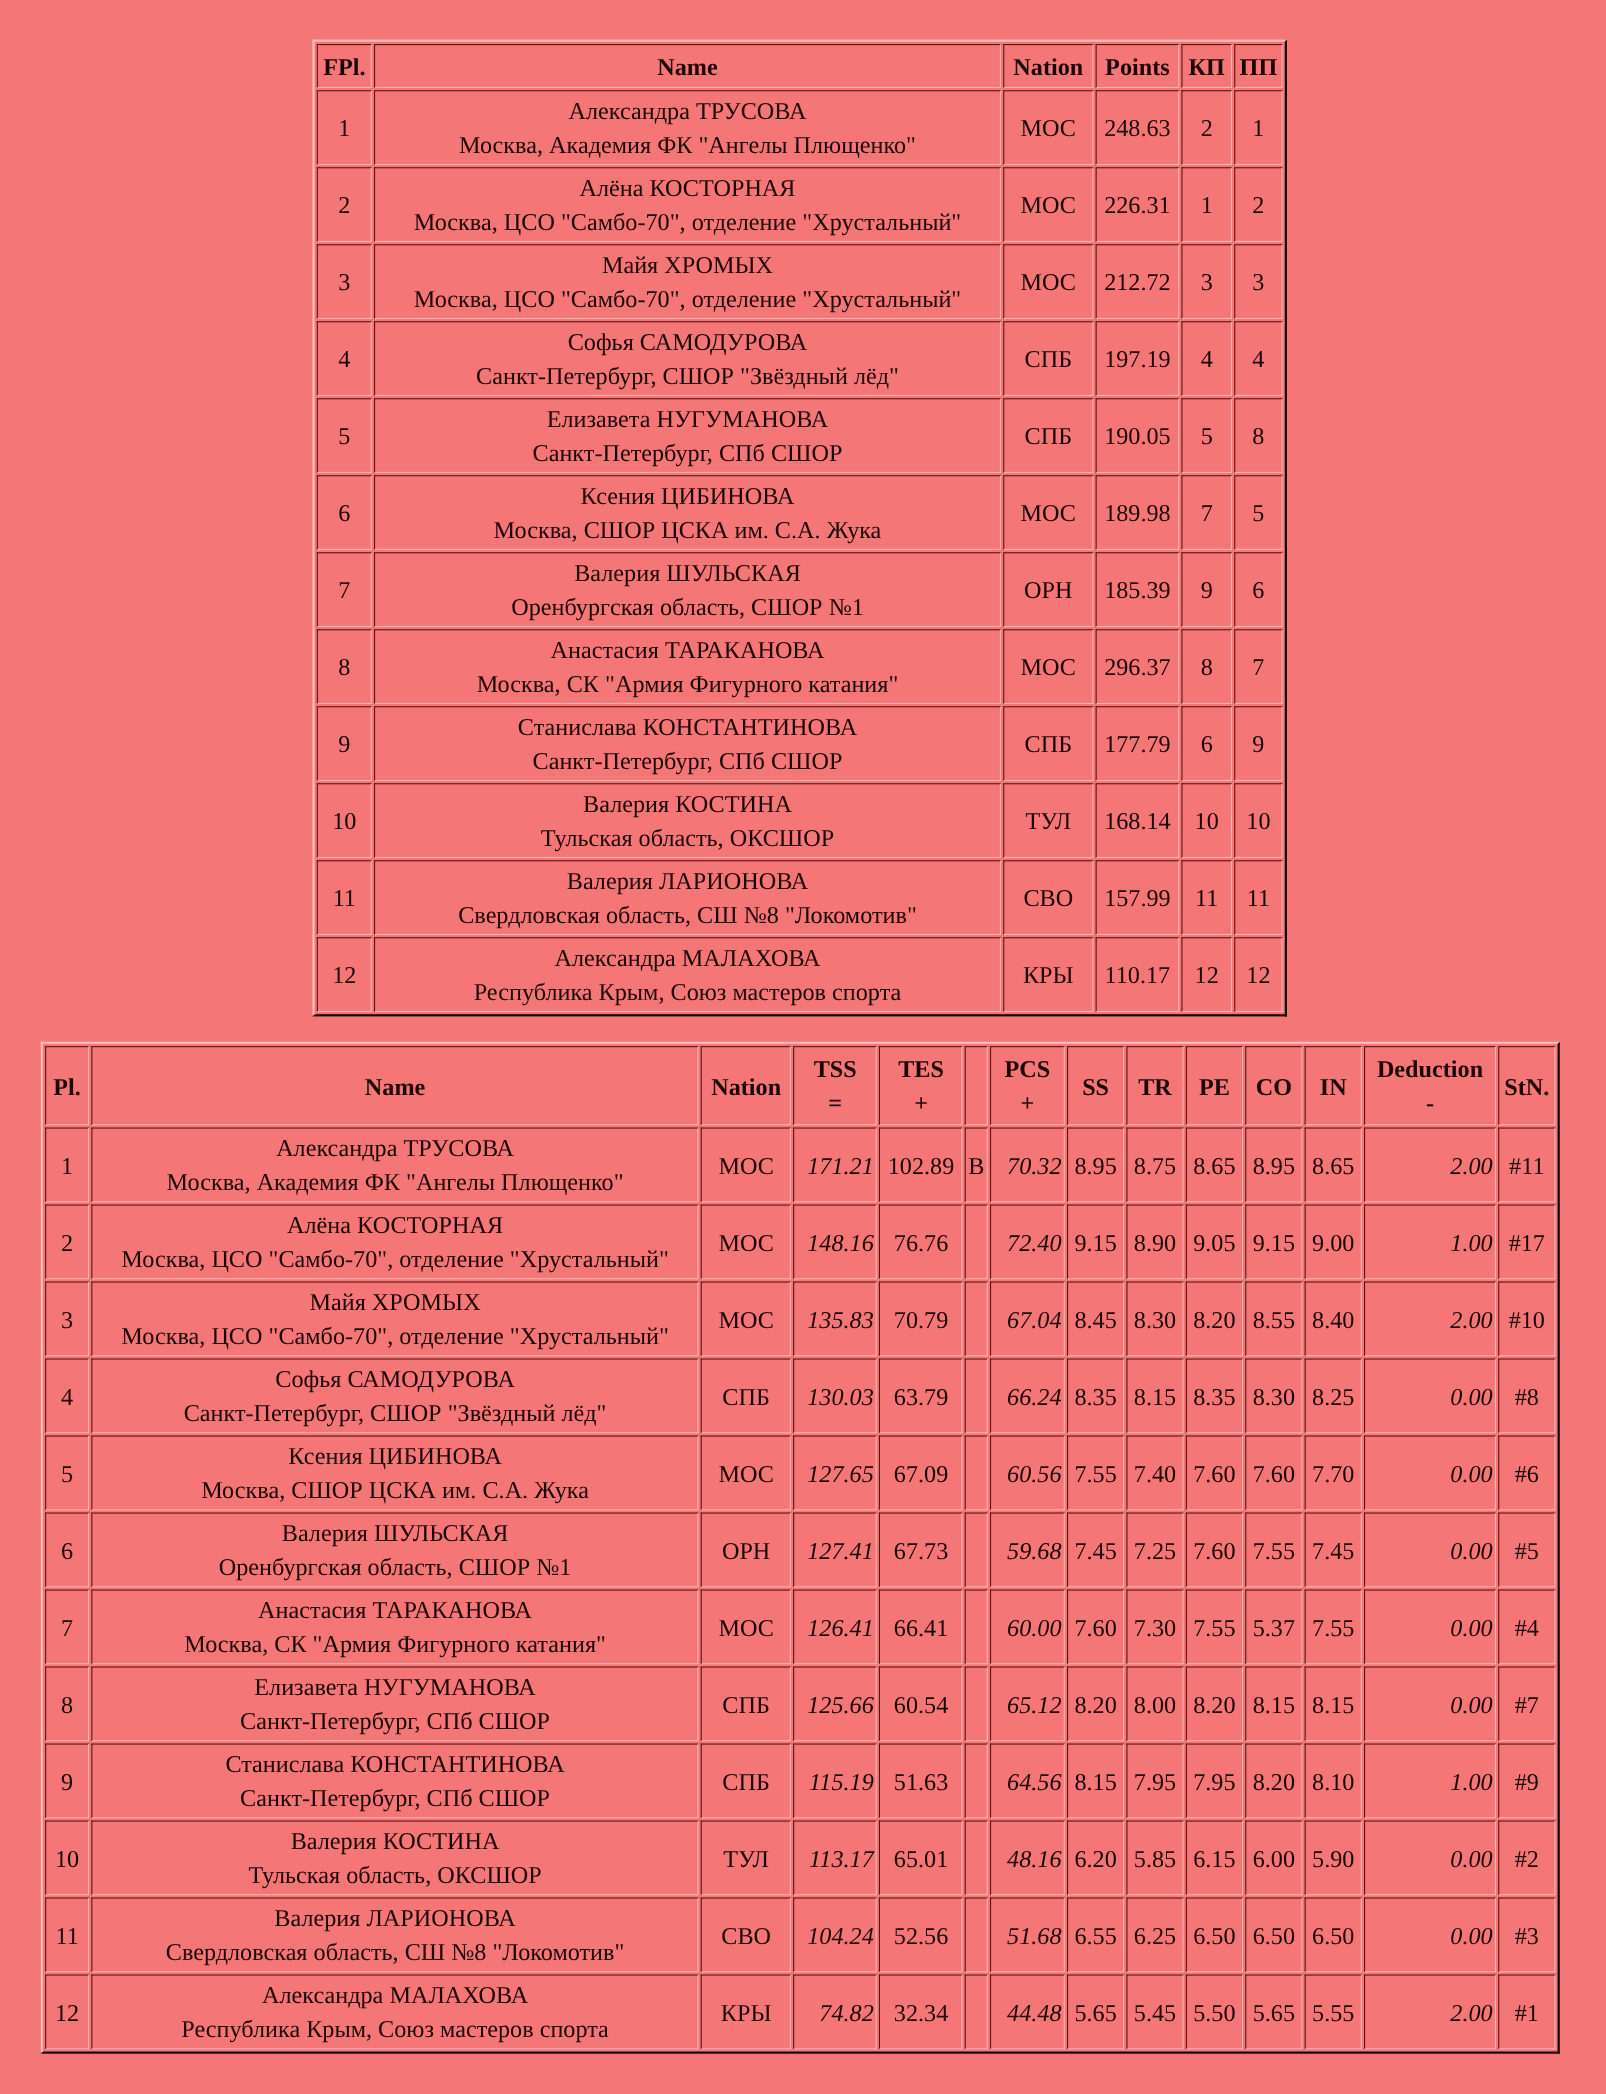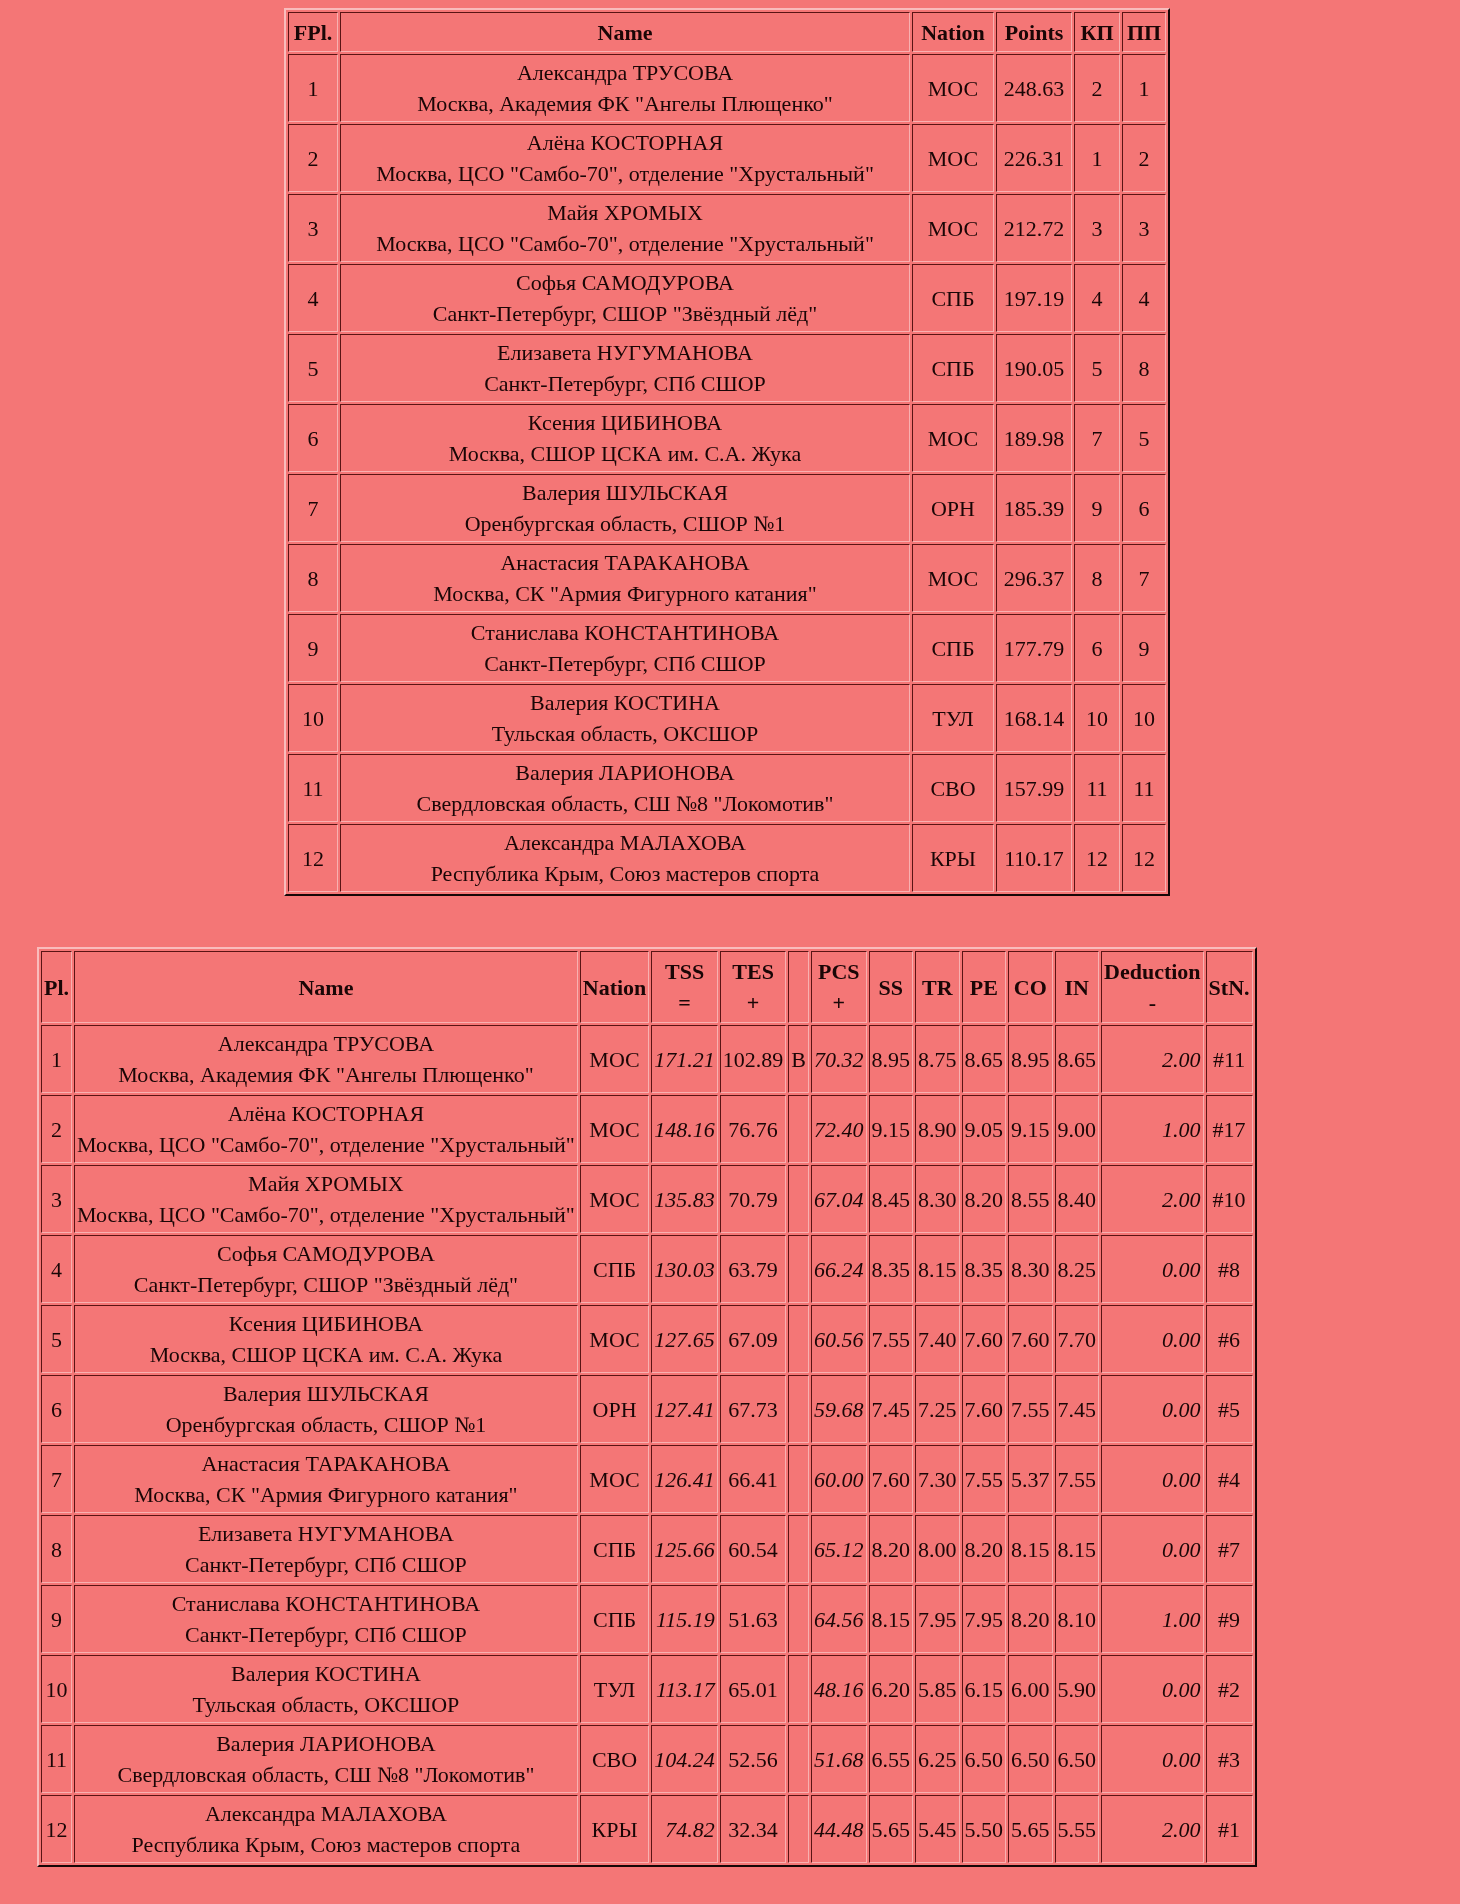--- a/index.html
+++ b/index.html
@@ -27,24 +27,24 @@
     border-top-color: #5a1414; border-left-color: #5a1414;
     border-right-color: #f8b0b0; border-bottom-color: #f8b0b0;
     padding: 0 2px;
     vertical-align: middle;
   }
   table.results th { font-weight: bold; text-align: center; }
   td.c { text-align: center; }
   td.r { text-align: right; font-style: italic; }
   td.l { text-align: center; }
   .name-cell .athlete, .name-cell .club { display: block; white-space: nowrap; }
-  #top-table { left: 284px; top: 8px; width: 886px; }
+  #top-table { left: 284px; top: 36px; width: 886px; }
   #top-table th { height: 38px; }
   #top-table td { height: 66px; }
-  #bottom-table { left: 37px; top: 947px; width: 1219px; }
+  #bottom-table { left: 37px; top: 947px; width: 1381px; }
   #bottom-table th { height: 70px; }
   #bottom-table td { height: 66px; }
   .hdr-line { display: block; }
 </style>
 </head>
 <body>
 
 <table class="results" id="top-table">
   <thead>
     <tr>

